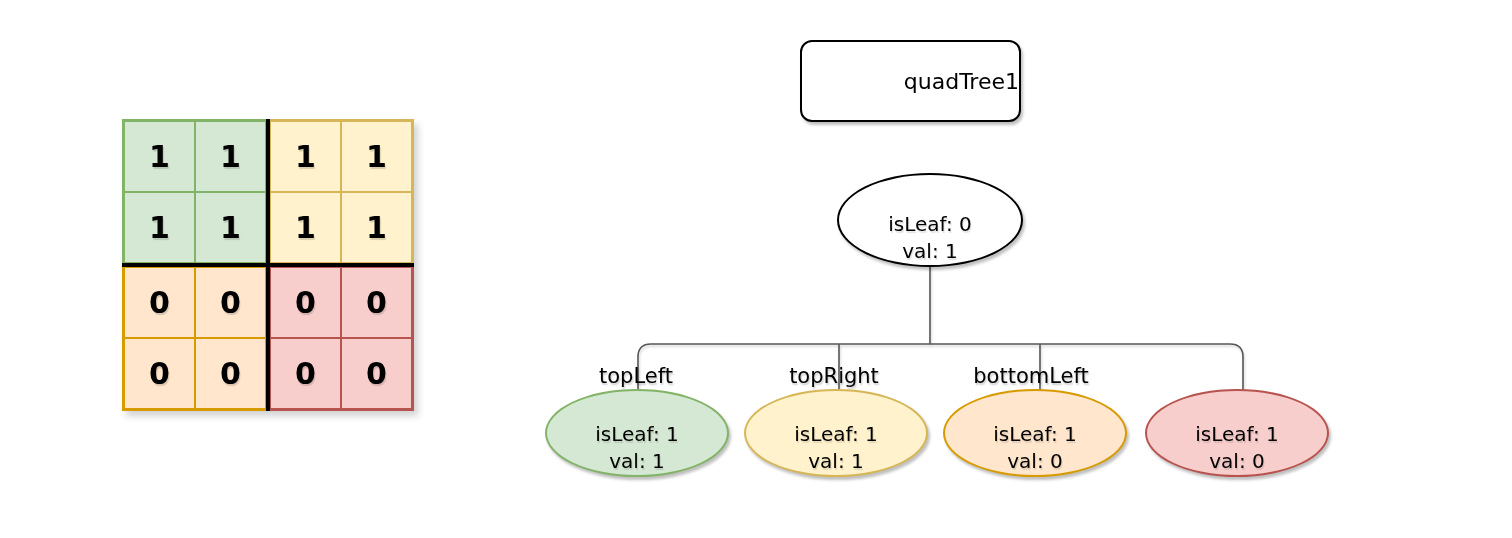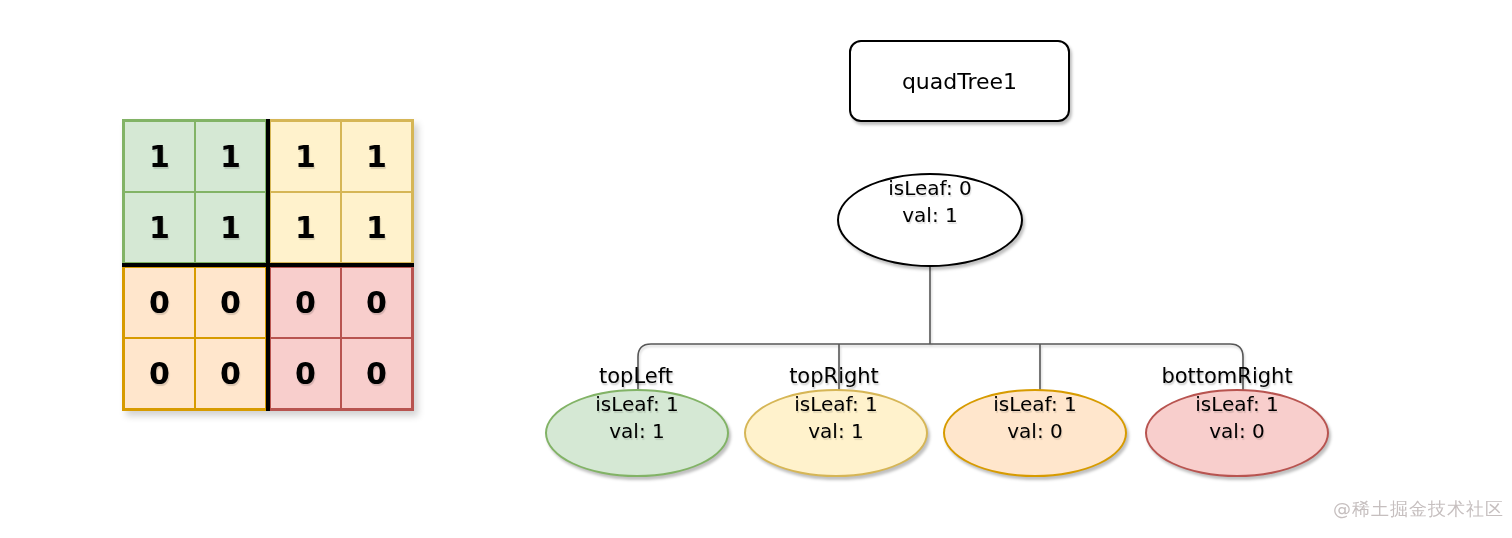--- a/index.html
+++ b/index.html
@@ -29,38 +29,38 @@
   }
   .q-green  .cell { border-color:var(--green-stroke); }
   .q-yellow .cell { border-color:var(--yellow-stroke); }
   .q-orange .cell { border-color:var(--orange-stroke); }
   .q-red    .cell { border-color:var(--red-stroke); }
   .cross-v { position:absolute; left:144px; top:0; width:4px; height:292px; background:#000; }
   .cross-h { position:absolute; top:144px; left:0; width:292px; height:4px; background:#000; }
 
   
   .title-box {
-    position:absolute; left:849px; top:40px; width:217px; height:78px;
+    position:absolute; left:800px; top:40px; width:217px; height:78px;
     background:#fff; border:2px solid var(--node-border-color); border-radius:12px;
-    display:flex; align-items:center; justify-content:center;
+    display:flex; align-items:center; justify-content:flex-end;
     font-size:22px; box-shadow:2px 3px 3px rgba(0,0,0,0.25); z-index:2;
   }
 
   
   svg.connectors {
     position:absolute; left:0; top:0; z-index:1; pointer-events:none;
     filter:drop-shadow(1px 2px 1px rgba(0,0,0,0.18));
   }
   svg.connectors path.line { fill:none; stroke:var(--connector-color); stroke-width:1.6; }
   svg.connectors path.arrowhead { fill:var(--connector-color); stroke:none; }
 
   
   .node {
     position:absolute; border-radius:50%;
-    display:flex; flex-direction:column; align-items:center; justify-content:flex-start;
+    display:flex; flex-direction:column; align-items:center; justify-content:flex-end;
     font-size:20px; line-height:27px; text-align:center;
     box-shadow:2px 3px 3px rgba(0,0,0,0.25); box-sizing:border-box; z-index:2;
     text-shadow:1px 2px 1px rgba(0,0,0,0.12);
   }
   .node.root { left:837px; top:173px; width:186px; height:94px; background:#fff; border:2px solid var(--node-border-color); }
   .node.child { top:389px; width:184px; height:88px; border:2px solid; }
   .node.green  { background:var(--green-fill);  border-color:var(--green-stroke); }
   .node.yellow { background:var(--yellow-fill); border-color:var(--yellow-stroke); }
   .node.orange { background:var(--orange-fill); border-color:var(--orange-stroke); }
   .node.red    { background:var(--red-fill);    border-color:var(--red-stroke); }
@@ -129,33 +129,32 @@
     <path class="arrowhead" d="M1243,411 L1237.6,399 L1248.4,399 Z"></path>
   </svg>
 
   <div class="node root">
     <div>isLeaf: 0</div>
     <div>val: 1</div>
   </div>
 
   <div class="edge-label e0">topLeft</div>
   <div class="edge-label e1">topRight</div>
-  <div class="edge-label e3">bottomRight</div>
+  <div class="edge-label e2">bottomLeft</div>
 
   <div class="node child green c0">
     <div>isLeaf: 1</div>
     <div>val: 1</div>
   </div>
   <div class="node child yellow c1">
     <div>isLeaf: 1</div>
     <div>val: 1</div>
   </div>
   <div class="node child orange c2">
     <div>isLeaf: 1</div>
     <div>val: 0</div>
   </div>
   <div class="node child red c3">
     <div>isLeaf: 1</div>
     <div>val: 0</div>
   </div>
 
-  <div class="watermark">@稀土掘金技术社区</div>
 </div>
 
 </body></html>

